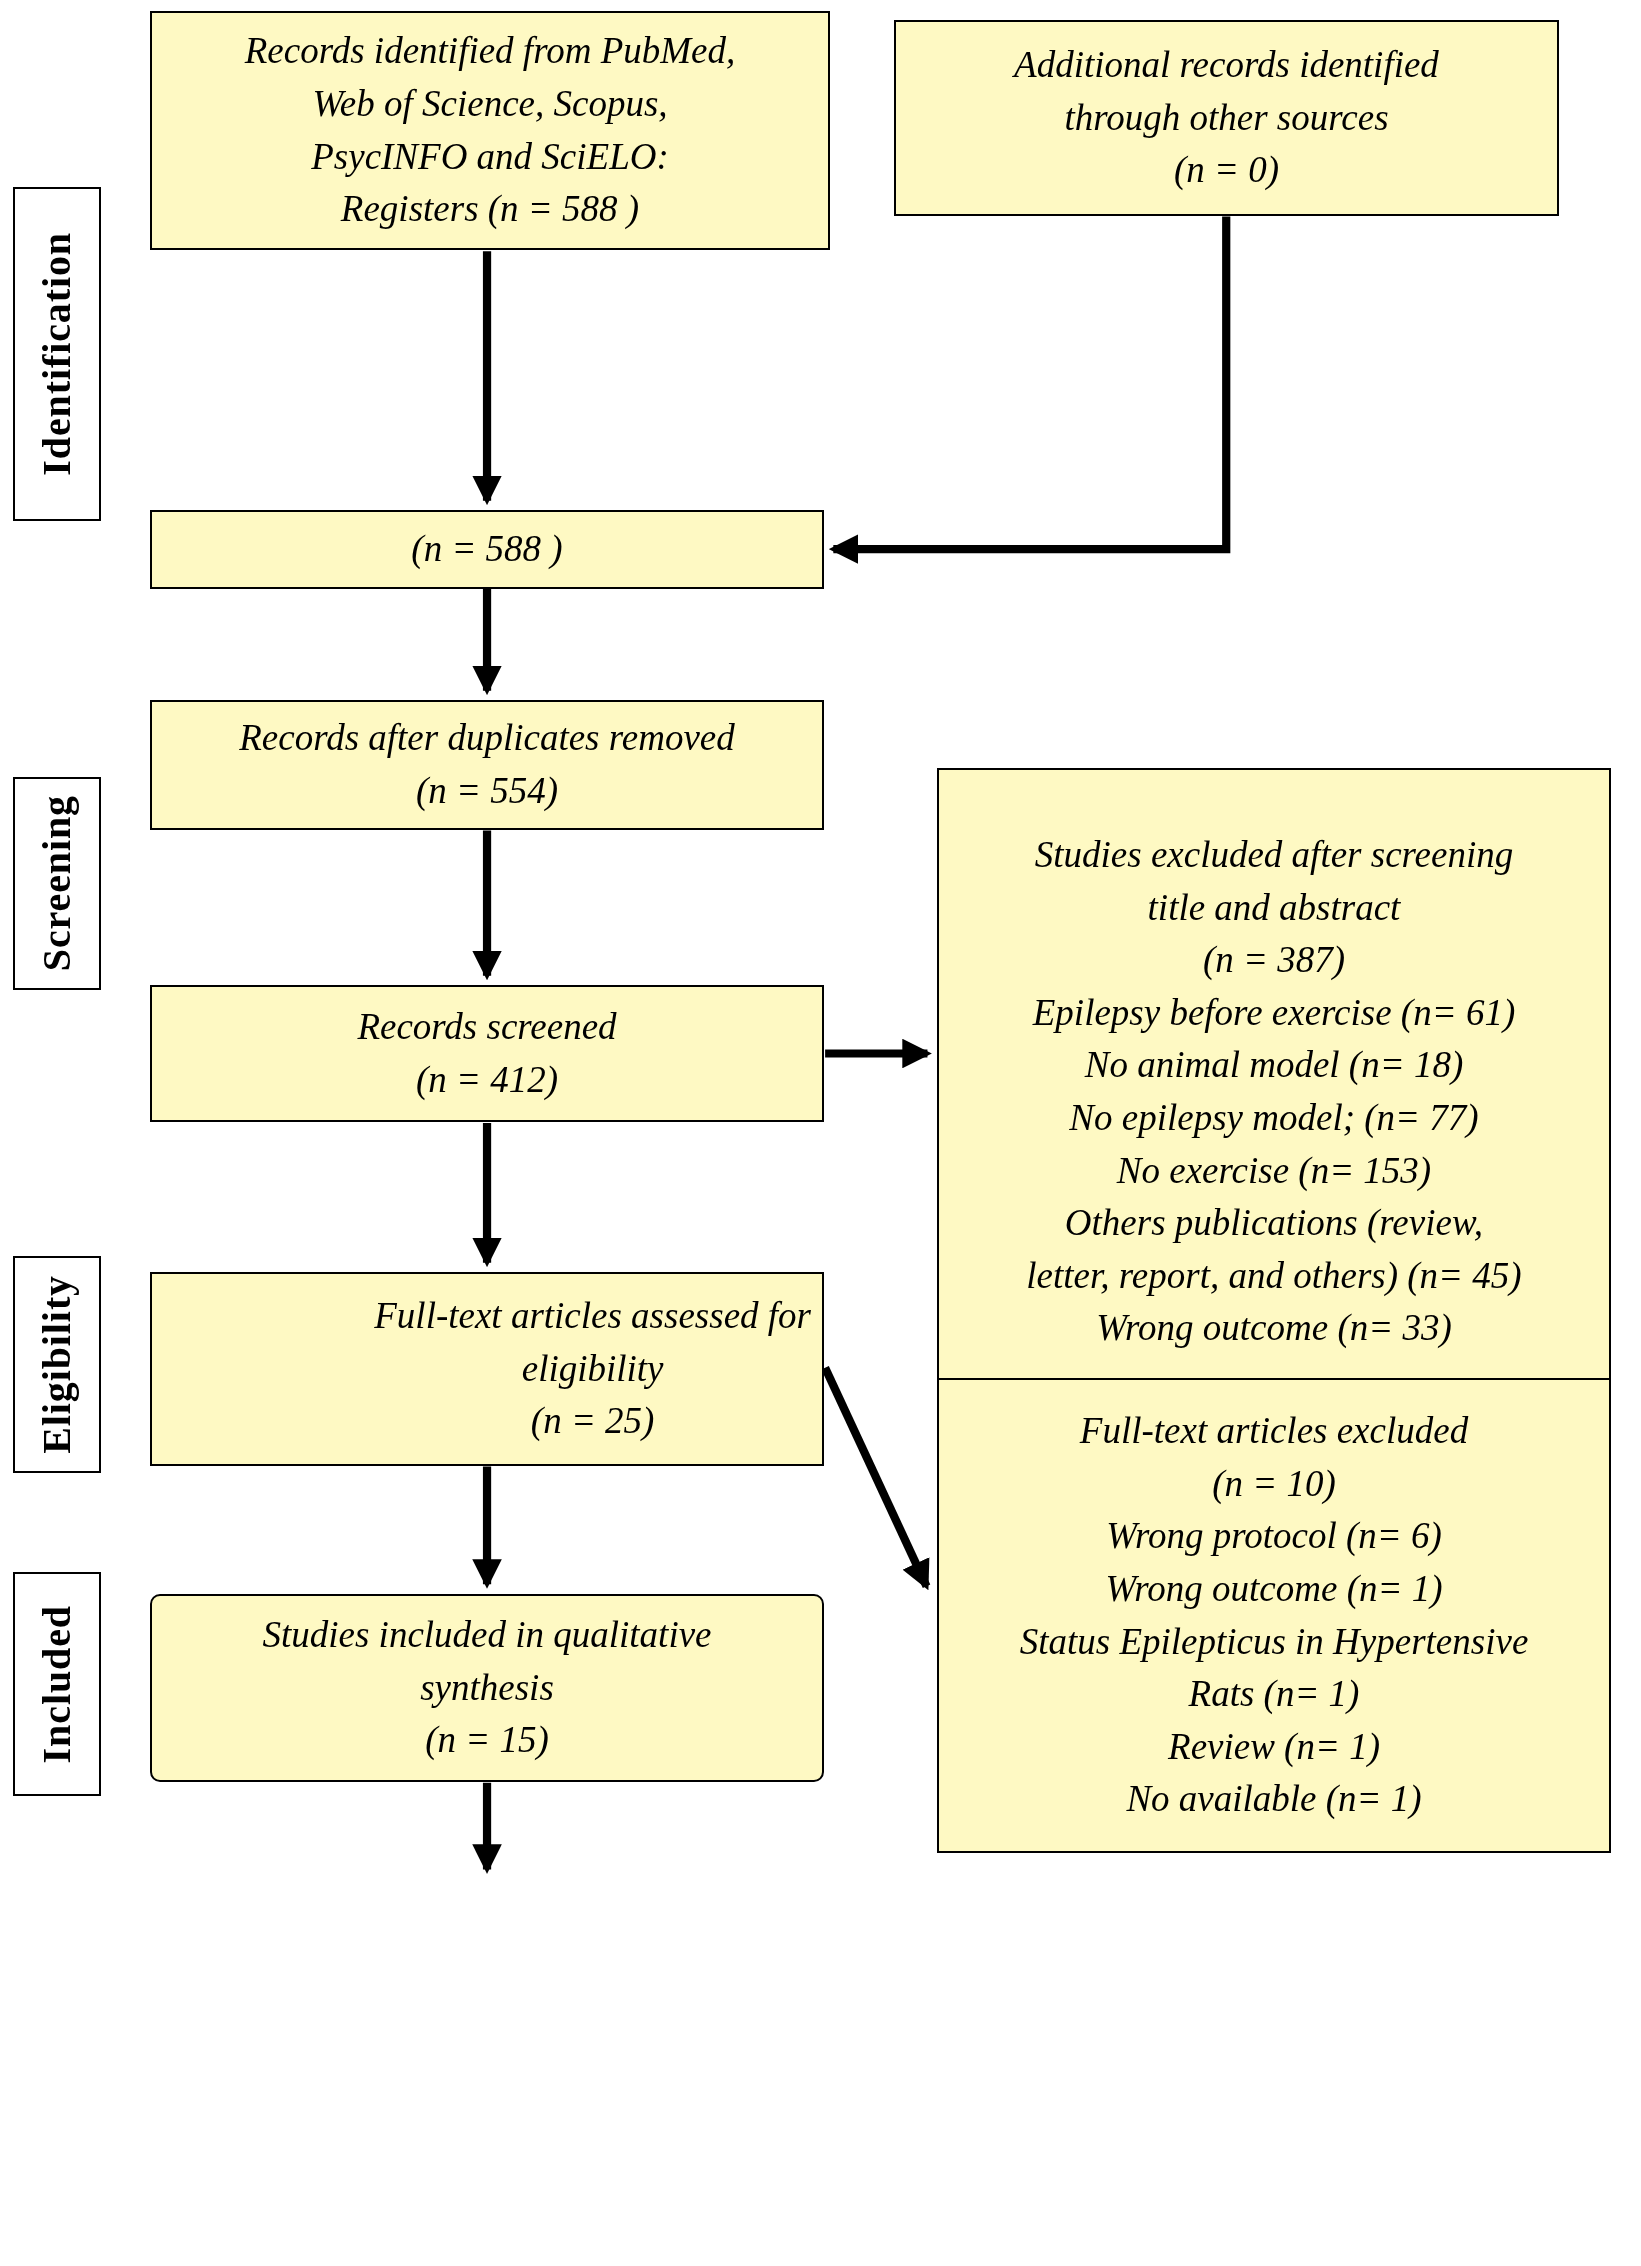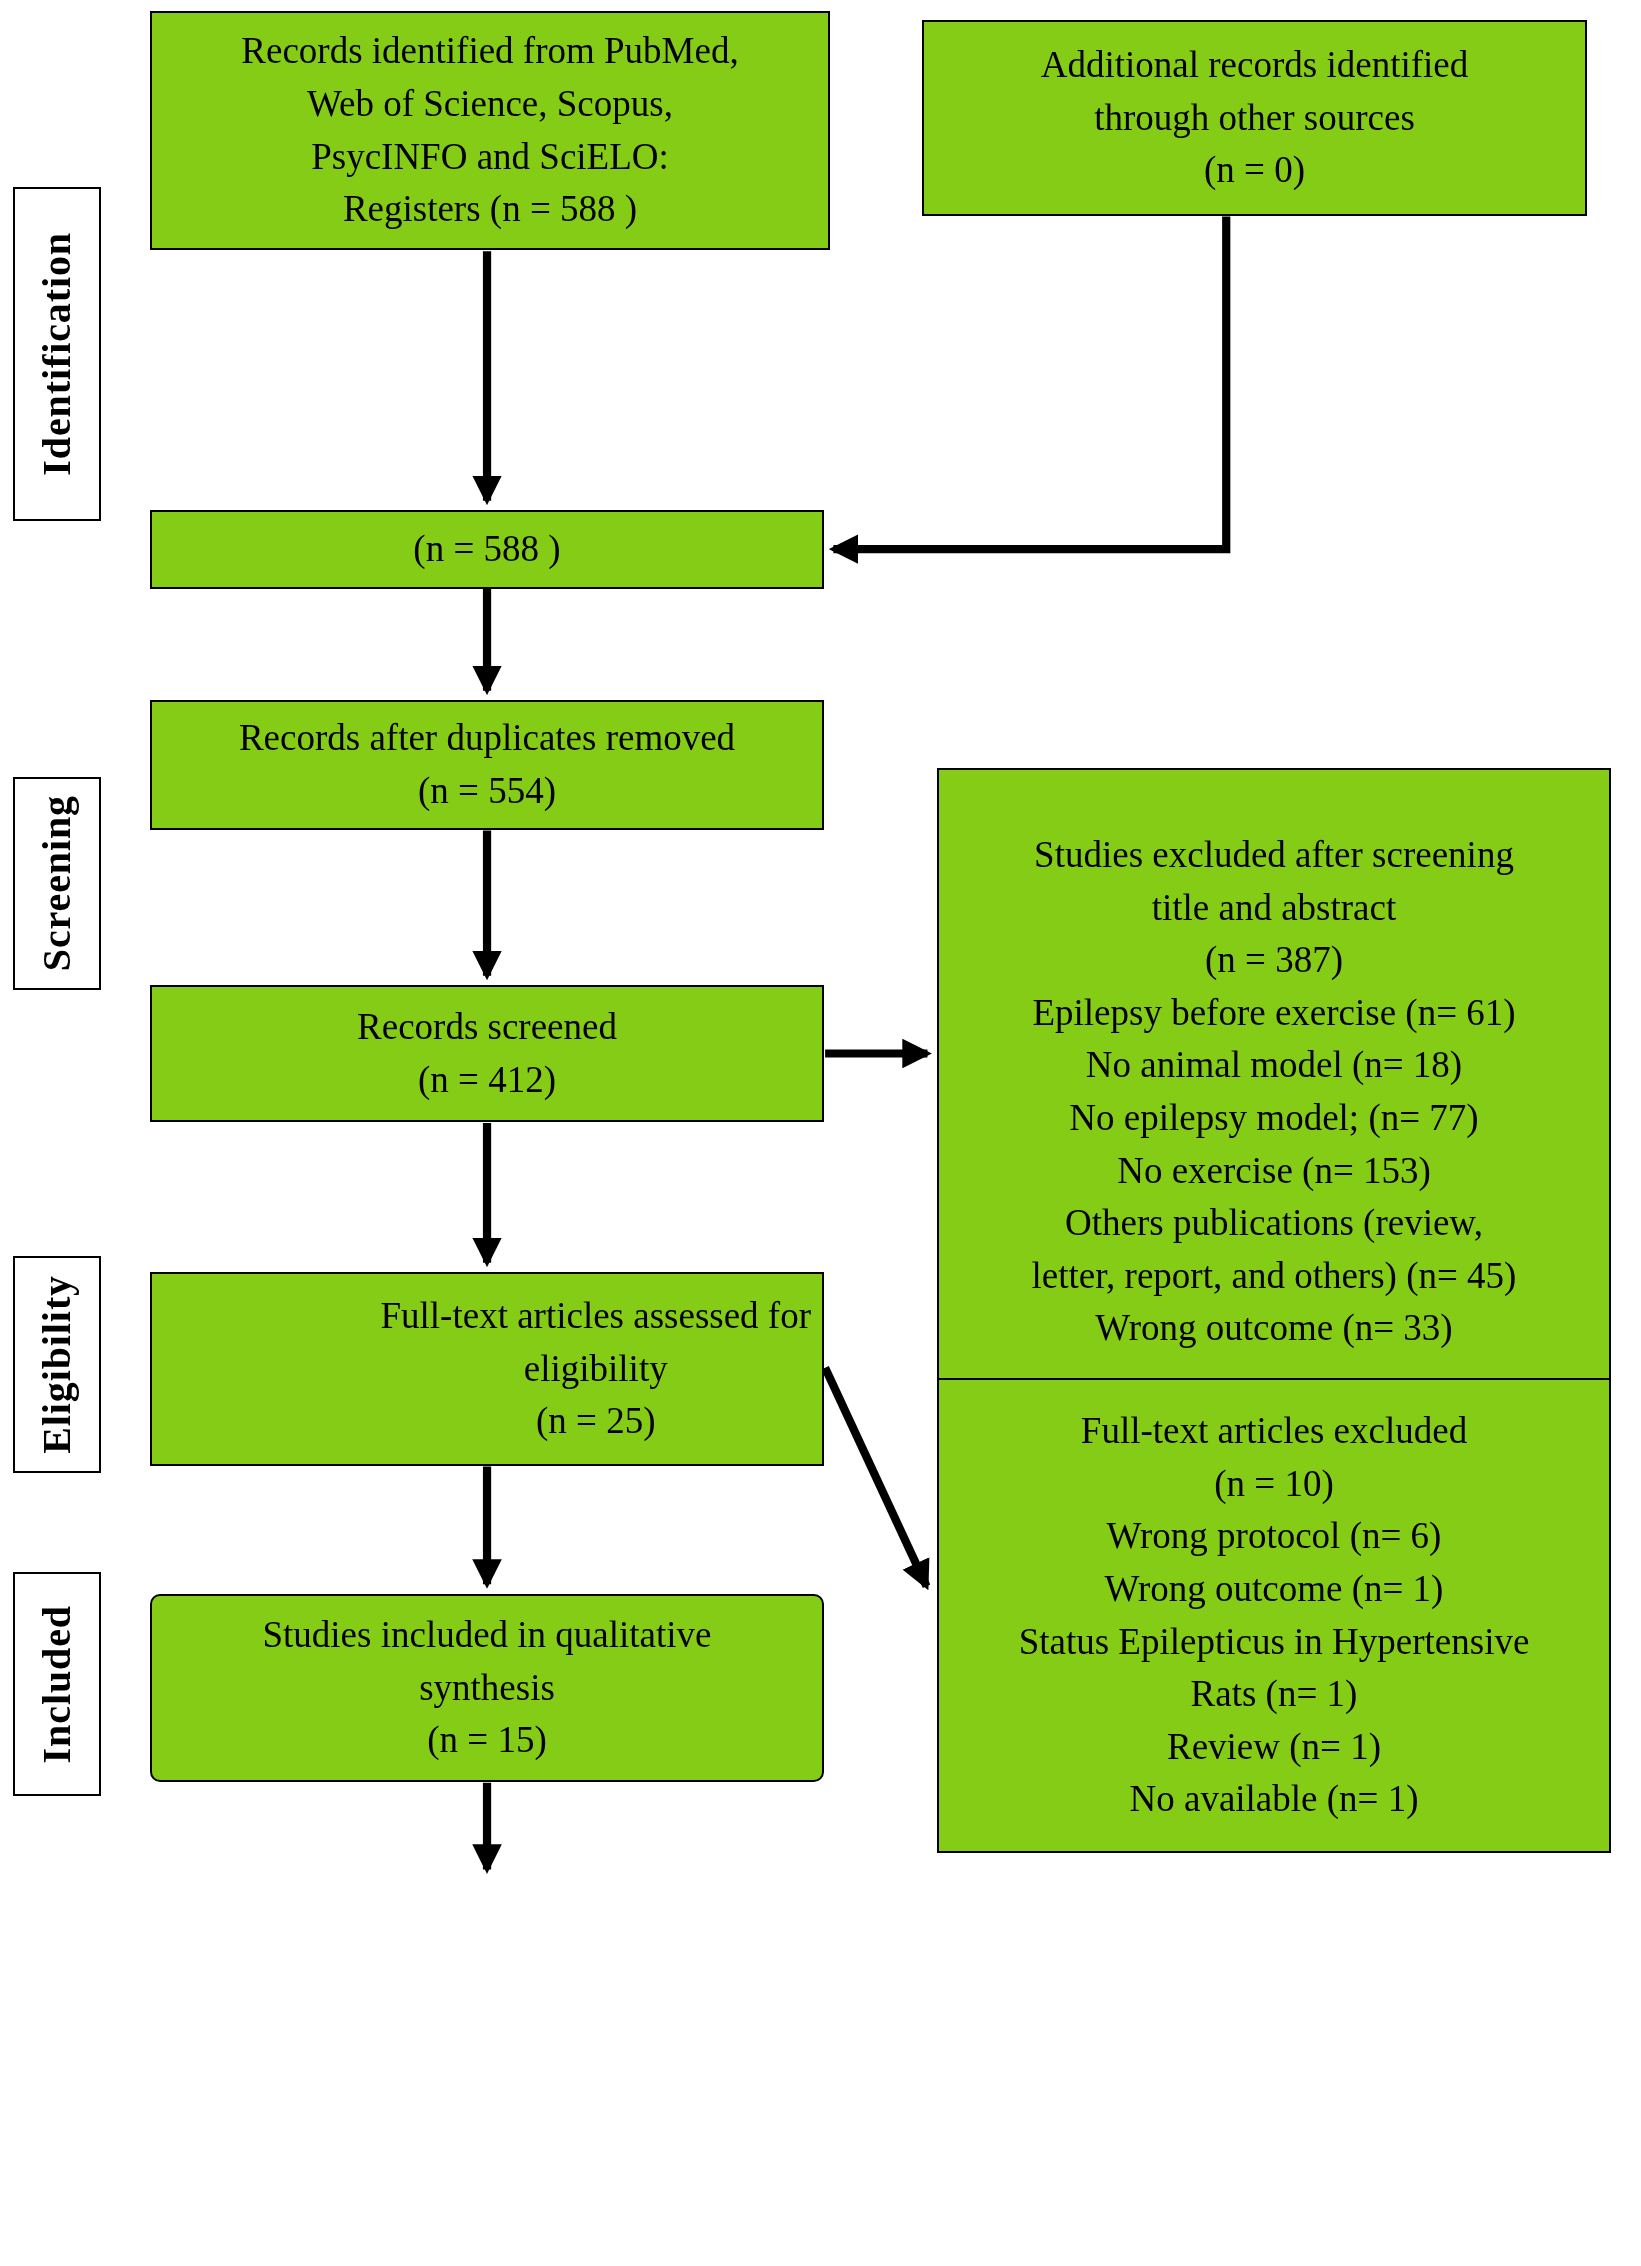--- a/index.html
+++ b/index.html
@@ -13,25 +13,26 @@
     height: 2266px;
     background: #ffffff;
     font-family: "Liberation Serif", serif;
     color: #000000;
     overflow: hidden;
   }
   .box {
     position: absolute;
     box-sizing: border-box;
     border: 2.7px solid #000000;
-    background: #84cc16;
+    background: #fef9c3;
     display: flex;
     align-items: center;
     justify-content: center;
     z-index: 2;
+    font-style: italic;
   }
   .box-text {
     white-space: pre-line;
     text-align: center;
     font-size: 37px;
     line-height: 1.42;
     padding: 0 11px;
   }
   .stage {
     position: absolute;
@@ -99,21 +100,21 @@
     <span class="stage-text">Included</span>
   </div>
 
   <div class="box" style="left:150px; top:11px; width:680px; height:239px;">
     <div class="box-text">Records identified from PubMed,
 Web of Science, Scopus,
 PsycINFO and SciELO:
 Registers (n = 588 )</div>
   </div>
 
-  <div class="box" style="left:894px; top:20px; width:665px; height:196px;margin-left:28px;">
+  <div class="box" style="left:894px; top:20px; width:665px; height:196px;">
     <div class="box-text">Additional records identified
 through other sources
 (n = 0)</div>
   </div>
 
   <div class="box" style="left:150px; top:510px; width:674px; height:79px;">
     <div class="box-text">(n = 588 )</div>
   </div>
 
   <div class="box" style="left:150px; top:700px; width:674px; height:130px;">

